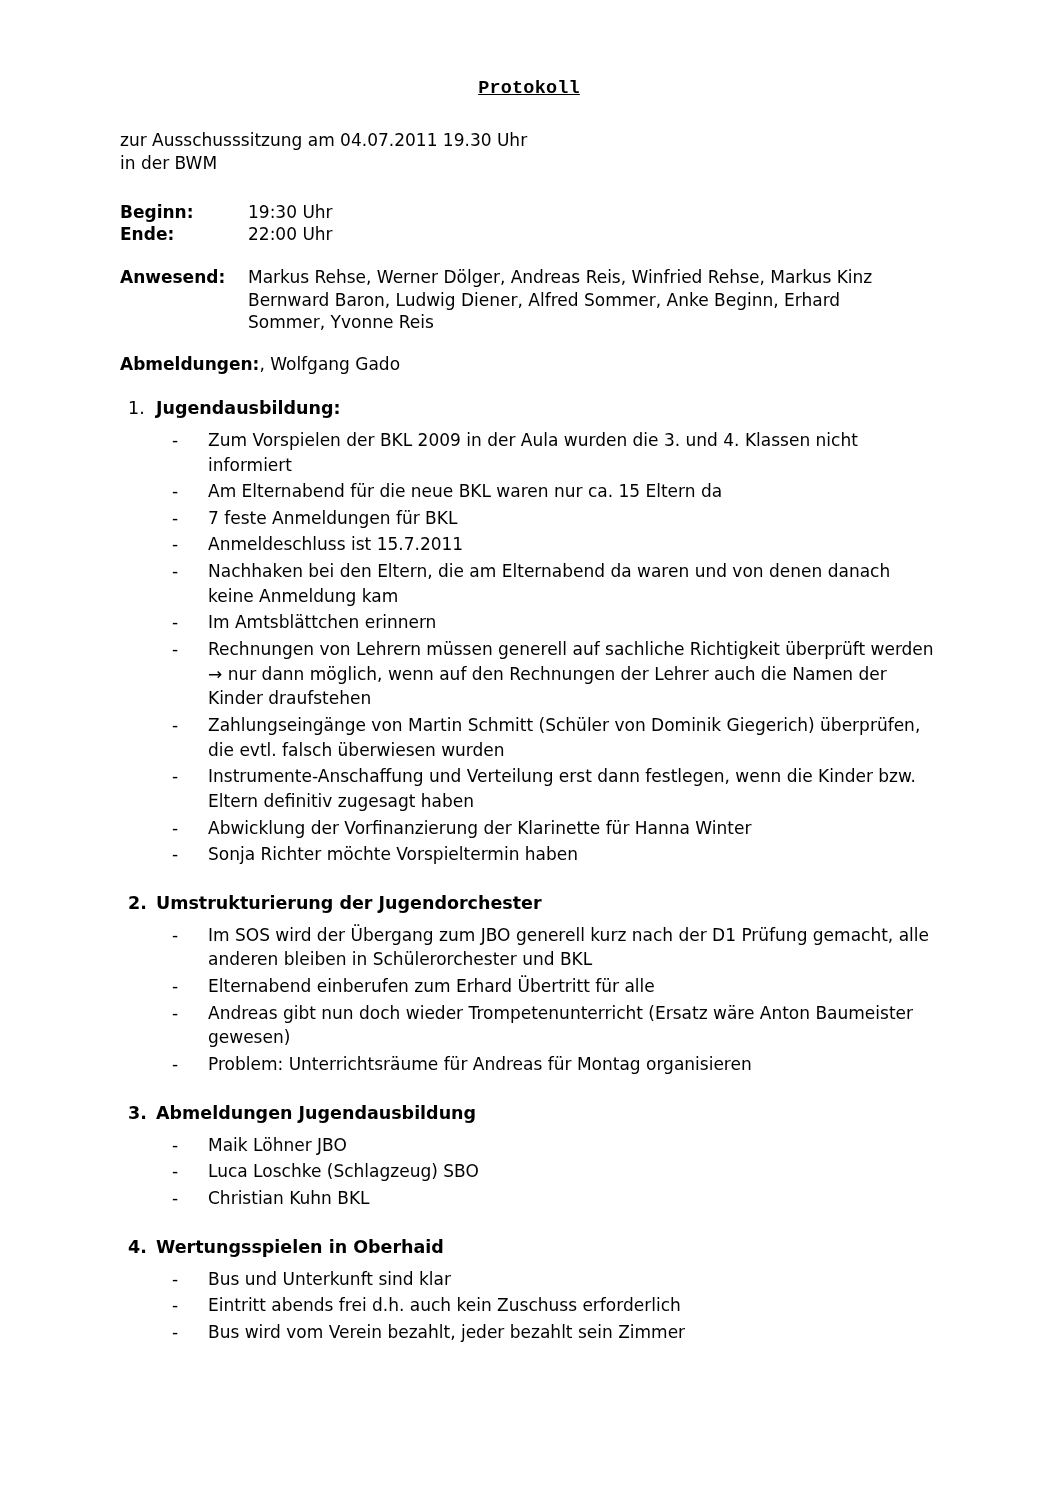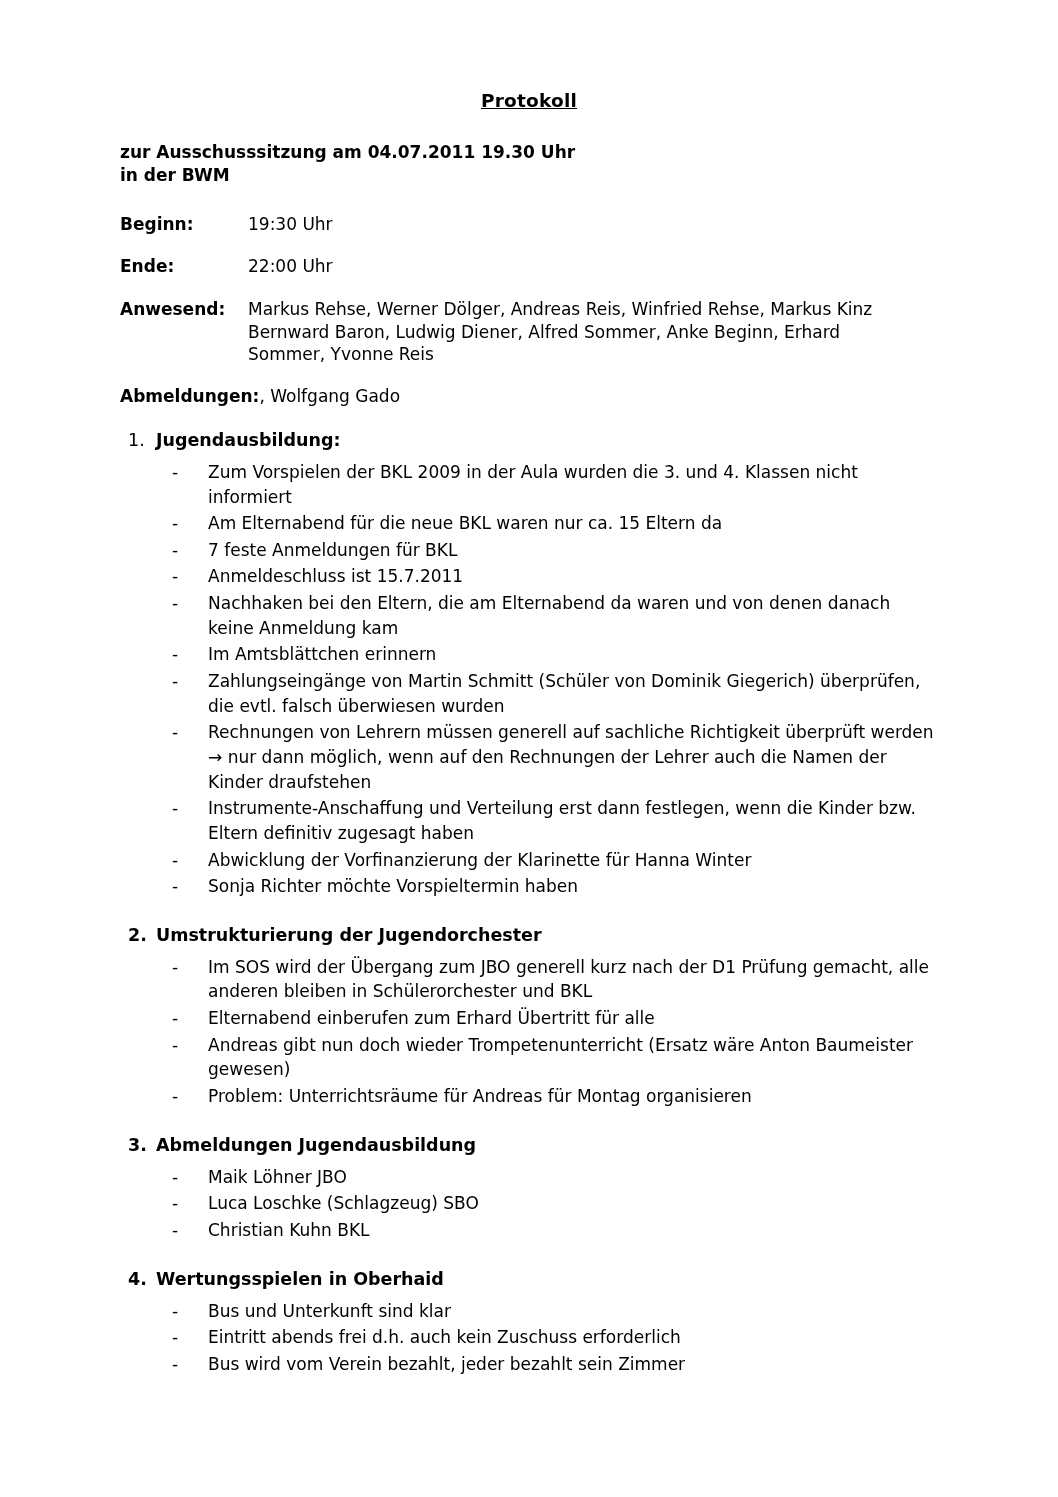--- a/index.html
+++ b/index.html
@@ -20,36 +20,36 @@
     height: 1497px;
     box-sizing: border-box;
     padding: 78px 120px 40px 120px;
   }
   .doc-title {
     text-align: center;
     font-weight: bold;
     font-size: 18.5px;
     text-decoration: underline;
     letter-spacing: 0.2px;
-    margin: 12px 0 30px 0;
+    margin: 0 0 30px 0;
+    font-family: Liberation Mono, monospace;
   }
   .subtitle {
-    font-weight: bold;
+    font-weight: normal;
     font-size: 17px;
     line-height: 1.35;
     margin: 0 0 26px 0;
   }
   .meta-block {
     margin: 0 0 20px 0;
     font-size: 17px;
     line-height: 1.33;
   }
   .meta-row {
     display: flex;
-    margin-top: 20px;
   }
   .meta-row .k {
     font-weight: bold;
     width: 128px;
     flex: 0 0 128px;
   }
   .meta-row .v {
     flex: 1 1 auto;
   }
   .excused {
@@ -143,22 +143,22 @@
       <span class="section-num">1.</span>
       <span class="section-title">Jugendausbildung:</span>
     </div>
     <ul class="dashes">
       <li>Zum Vorspielen der BKL 2009 in der Aula wurden die 3. und 4. Klassen nicht informiert</li>
       <li>Am Elternabend für die neue BKL waren nur ca. 15 Eltern da</li>
       <li>7 feste Anmeldungen für BKL</li>
       <li>Anmeldeschluss ist 15.7.2011</li>
       <li>Nachhaken bei den Eltern, die am Elternabend da waren und von denen danach keine Anmeldung kam</li>
       <li>Im Amtsblättchen erinnern</li>
+      <li>Rechnungen von Lehrern müssen generell auf sachliche Richtigkeit überprüft werden → nur dann möglich, wenn auf den Rechnungen der Lehrer auch die Namen der Kinder draufstehen</li>
       <li>Zahlungseingänge von Martin Schmitt (Schüler von Dominik Giegerich) überprüfen, die evtl. falsch überwiesen wurden</li>
-      <li>Rechnungen von Lehrern müssen generell auf sachliche Richtigkeit überprüft werden → nur dann möglich, wenn auf den Rechnungen der Lehrer auch die Namen der Kinder draufstehen</li>
       <li>Instrumente-Anschaffung und Verteilung erst dann festlegen, wenn die Kinder bzw. Eltern definitiv zugesagt haben</li>
       <li>Abwicklung der Vorfinanzierung der Klarinette für Hanna Winter</li>
       <li>Sonja Richter möchte Vorspieltermin haben</li>
     </ul>
   </div>
 
   <div class="section">
     <div class="section-head">
       <span class="section-num bold">2.</span>
       <span class="section-title">Umstrukturierung der Jugendorchester</span>

